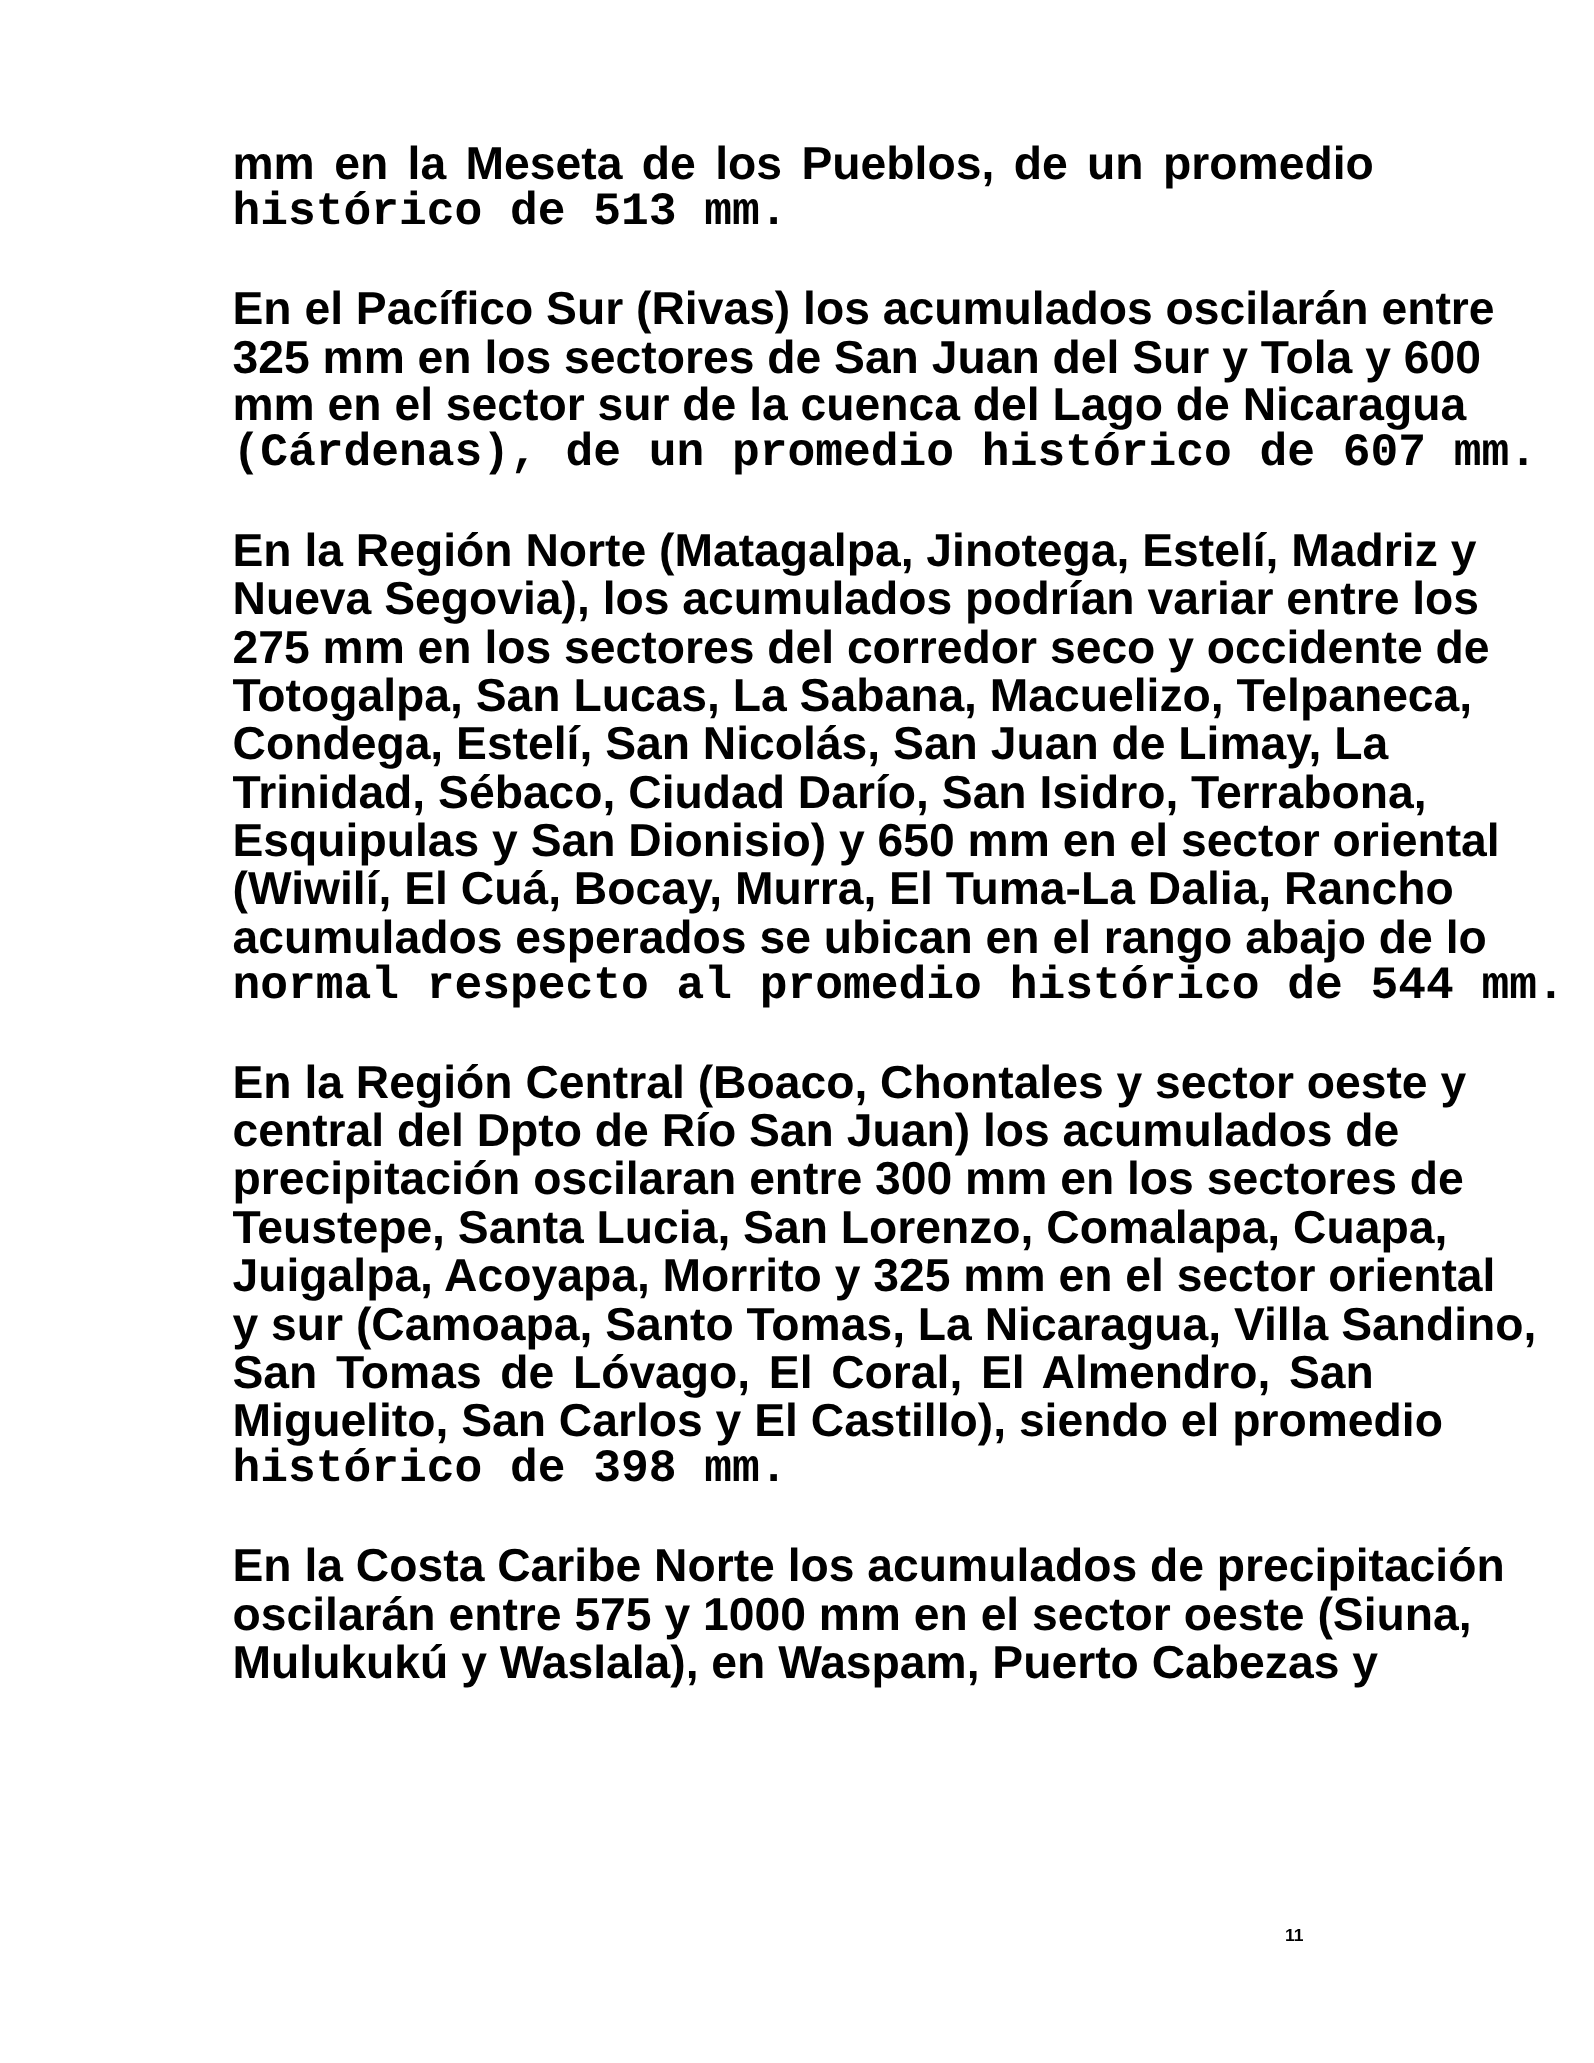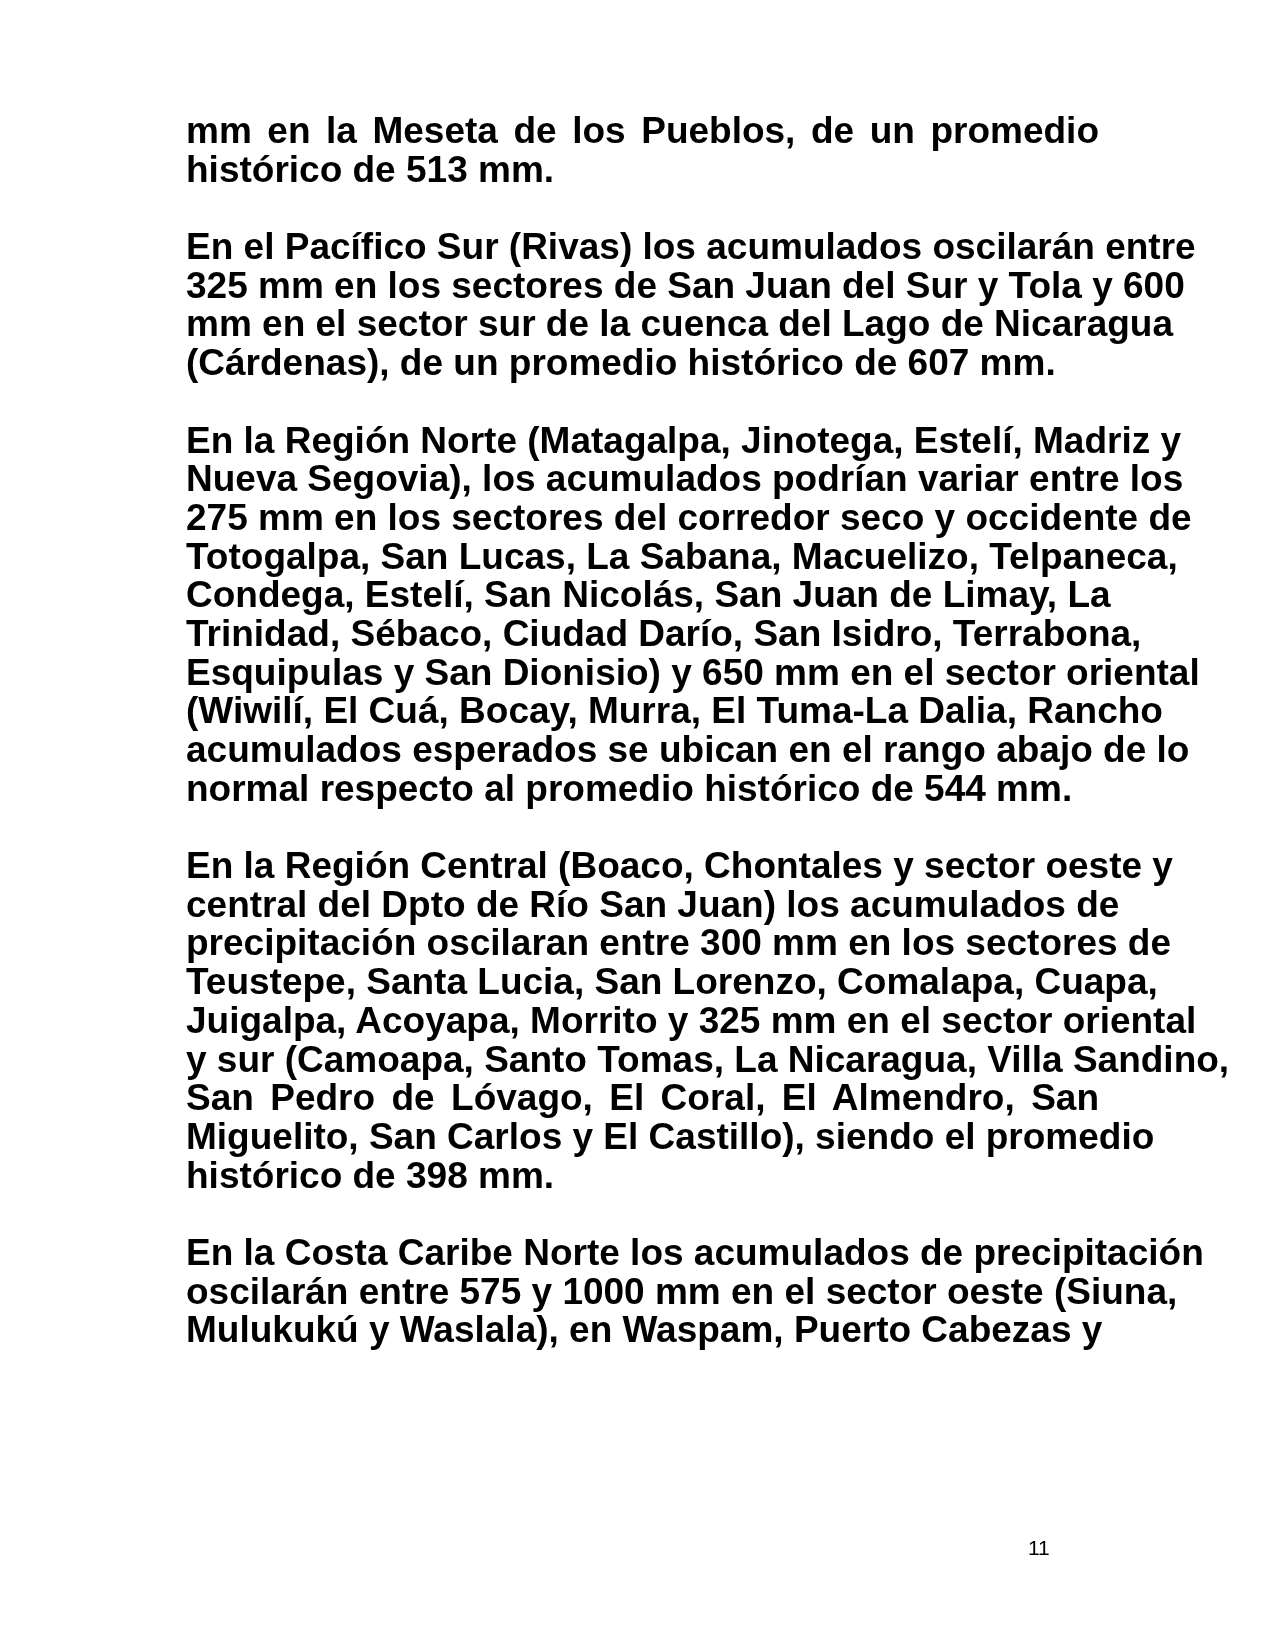--- a/index.html
+++ b/index.html
@@ -30,27 +30,28 @@
       font-size: 37px;
       line-height: 38.7px;
       height: 38.7px;
       white-space: nowrap;
       text-align: justify;
       text-align-last: justify;
       overflow: visible;
     }
     .line.last {
       text-align-last: left;
+      font-family: Liberation Mono, monospace;
     }
     .page-number {
       position: absolute;
       left: 1028px;
       top: 1536px;
-      font-weight: normal;
-      font-size: 21px;
+      font-weight: bold;
+      font-size: 14px;
       line-height: 24px;
     }
   </style>
 </head>
 <body>
 
 <div class="page-body">
 
   <div class="para">
     <span class="line">mm en la Meseta de los Pueblos, de un promedio</span>
@@ -77,21 +78,21 @@
     <span class="line last">normal respecto al promedio histórico de 544 mm.</span>
   </div>
 
   <div class="para">
     <span class="line">En la Región Central (Boaco, Chontales y sector oeste y</span>
     <span class="line">central del Dpto de Río San Juan) los acumulados de</span>
     <span class="line">precipitación oscilaran entre 300 mm en los sectores de</span>
     <span class="line">Teustepe, Santa Lucia, San Lorenzo, Comalapa, Cuapa,</span>
     <span class="line">Juigalpa, Acoyapa, Morrito y 325 mm en el sector oriental</span>
     <span class="line">y sur (Camoapa, Santo Tomas, La Nicaragua, Villa Sandino,</span>
-    <span class="line">San Pedro de Lóvago, El Coral, El Almendro, San</span>
+    <span class="line">San Tomas de Lóvago, El Coral, El Almendro, San</span>
     <span class="line">Miguelito, San Carlos y El Castillo), siendo el promedio</span>
     <span class="line last">histórico de 398 mm.</span>
   </div>
 
   <div class="para">
     <span class="line">En la Costa Caribe Norte los acumulados de precipitación</span>
     <span class="line">oscilarán entre 575 y 1000 mm en el sector oeste (Siuna,</span>
     <span class="line">Mulukukú y Waslala), en Waspam, Puerto Cabezas y</span>
   </div>
 

